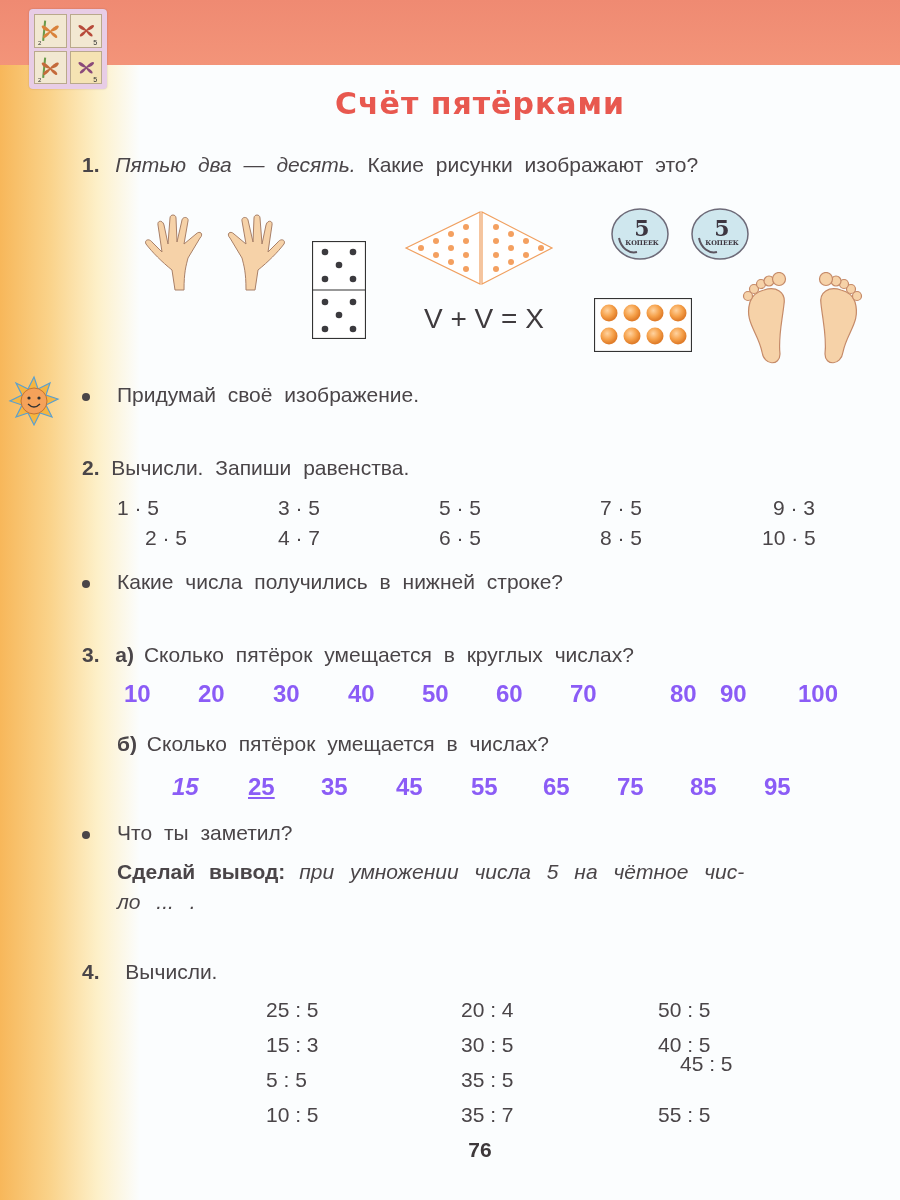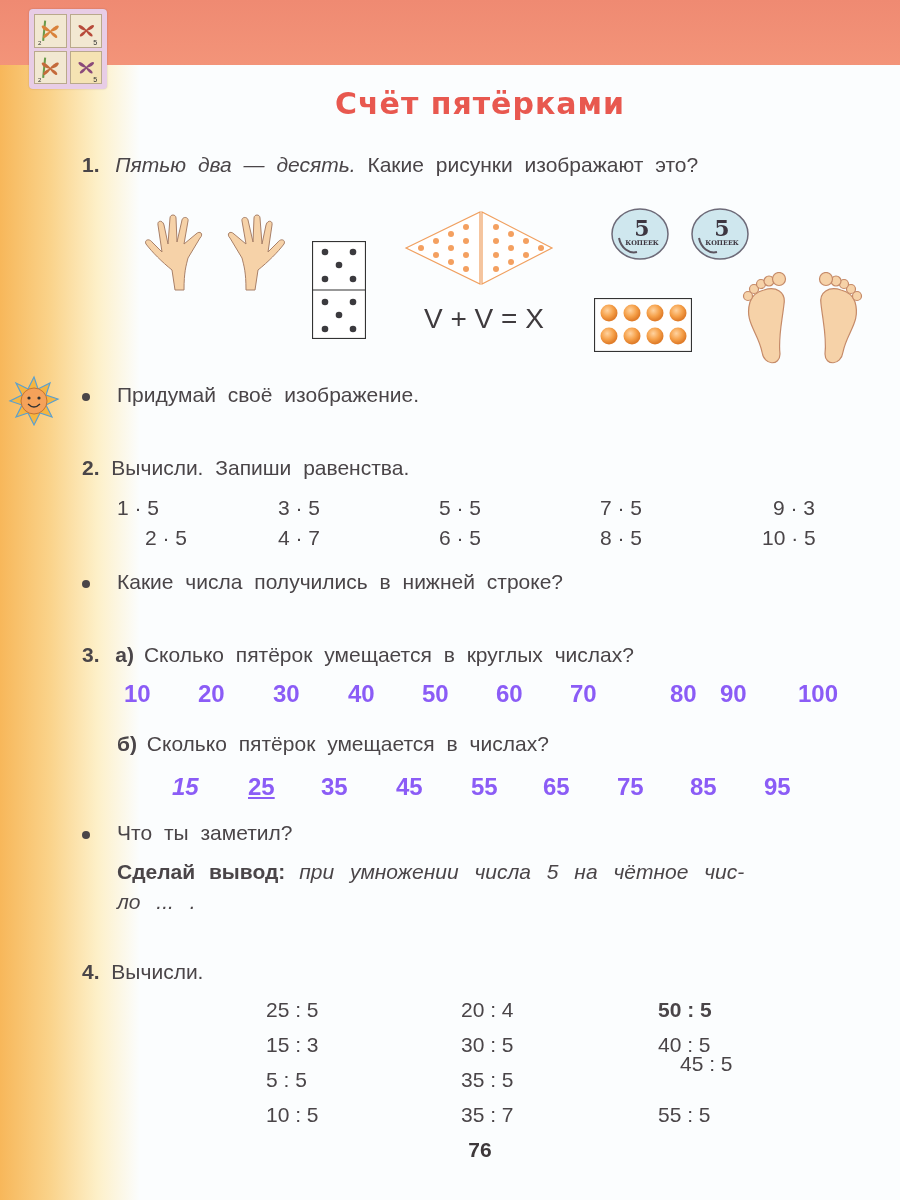--- a/index.html
+++ b/index.html
@@ -261,33 +261,33 @@
 <div class="line" style="left:117px; top:821px; word-spacing:6px;">Что ты заметил?</div>
 
 <div class="line" style="left:117px; top:860px;">
   <span class="num-b" style="word-spacing:8px;">Сделай вывод:</span>
   <span class="ital" style="margin-left:8px; word-spacing:10px;">при умножении числа 5 на чётное чис-</span>
 </div>
 <div class="line ital" style="left:117px; top:890px; word-spacing:10px;">ло ... .</div>
 
 <div class="line" style="left:82px; top:960px;">
   <span class="num-b">4.</span>
-  <span style="margin-left:6px;">Вычисли.</span>
+  <span style="margin-left:20px;">Вычисли.</span>
 </div>
 
 <div class="grid-row" style="top:0; left:0;">
   <span class="cell" style="left:266px; top:998px;">25 : 5</span>
   <span class="cell" style="left:266px; top:1033px;">15 : 3</span>
   <span class="cell" style="left:266px; top:1068px;">5 : 5</span>
   <span class="cell" style="left:266px; top:1103px;">10 : 5</span>
 
   <span class="cell" style="left:461px; top:998px;">20 : 4</span>
   <span class="cell" style="left:461px; top:1033px;">30 : 5</span>
   <span class="cell" style="left:461px; top:1068px;">35 : 5</span>
   <span class="cell" style="left:461px; top:1103px;">35 : 7</span>
 
-  <span class="cell" style="left:658px; top:998px;font-weight:bold;">50 : 5</span>
+  <span class="cell" style="left:658px; top:998px;">50 : 5</span>
   <span class="cell" style="left:658px; top:1033px;">40 : 5</span>
   <span class="cell" style="left:658px; top:1052px;margin-left:22px;">45 : 5</span>
   <span class="cell" style="left:658px; top:1103px;">55 : 5</span>
 </div>
 
 <div class="page-num">76</div>
 
 </body></html>

